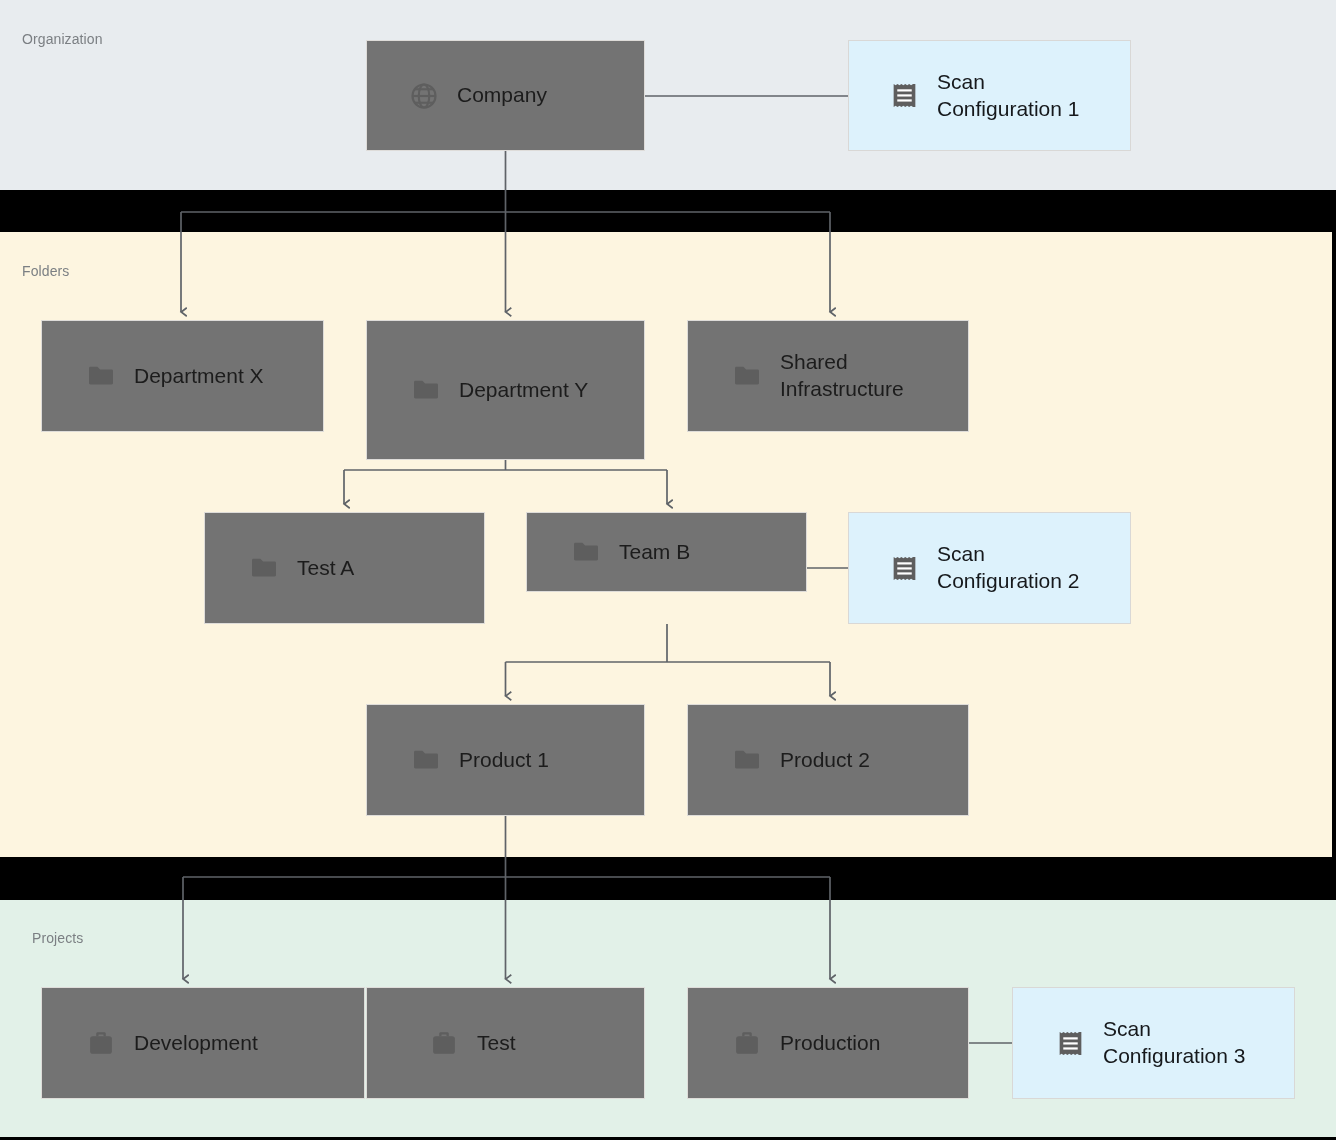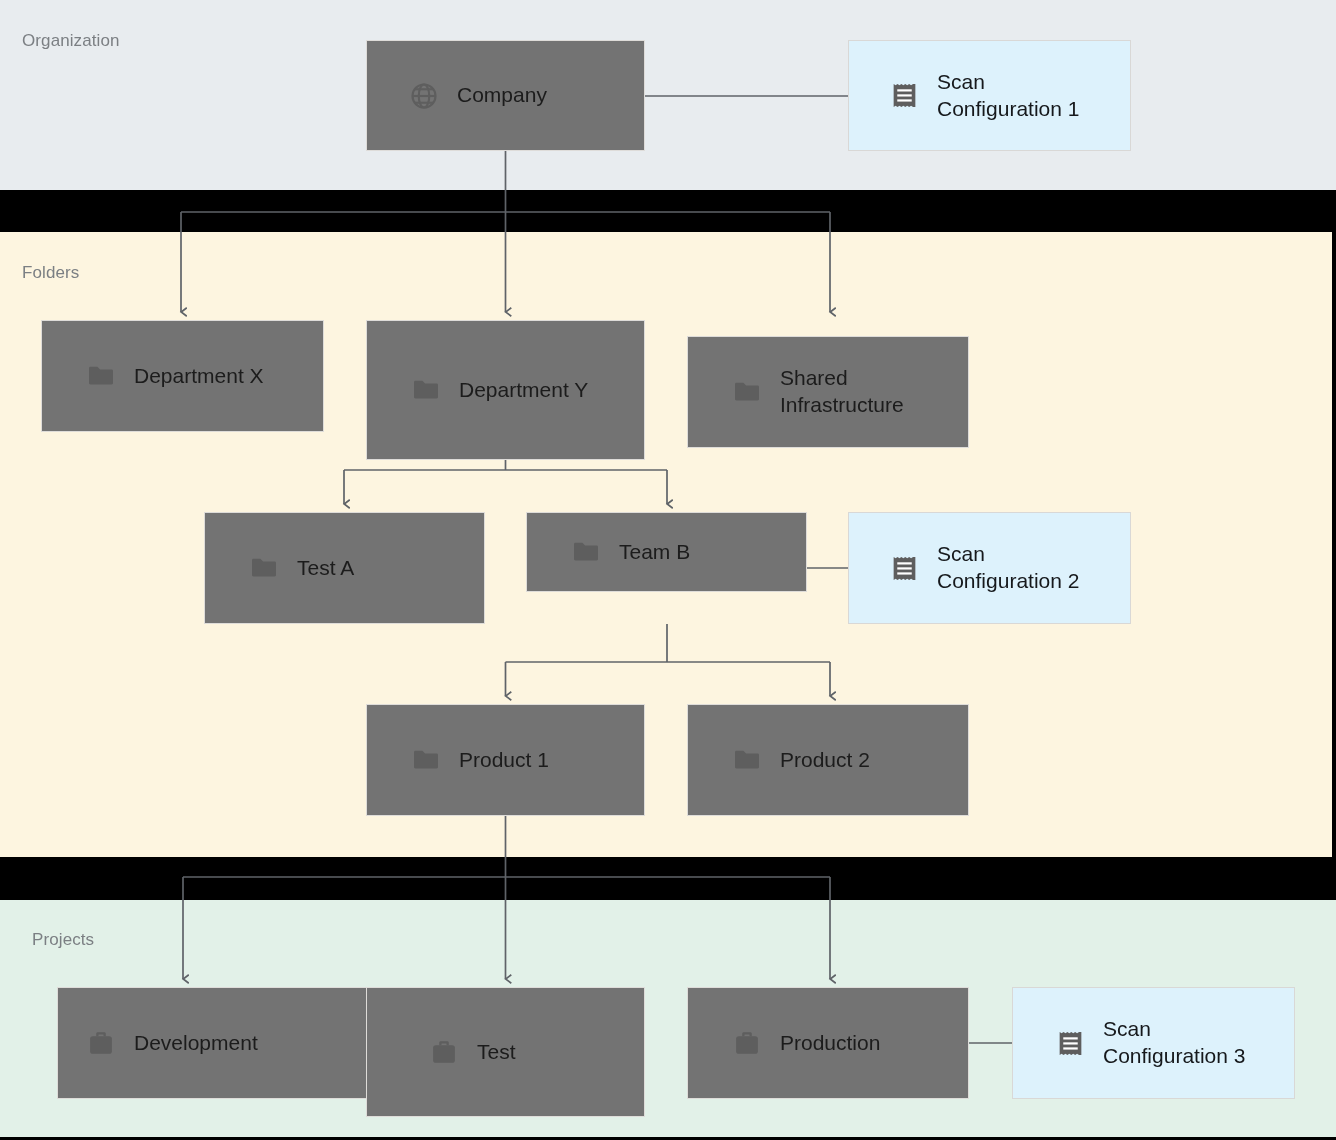--- a/index.html
+++ b/index.html
@@ -37,21 +37,21 @@
   }
   #band-projects {
     top: 900px;
     width: 1336px;
     height: 237px;
     background: #e2f1e8;
   }
 
   .band-label {
     position: absolute;
-    font-size: 17px;
+    font-size: 14px;
     color: #7b7f83;
     letter-spacing: 0.1px;
     white-space: nowrap;
   }
   #label-organization { left: 22px; top: 31px; }
   #label-folders      { left: 22px; top: 263px; }
   #label-projects     { left: 32px; top: 930px; }
 
   
   #connectors {
@@ -92,28 +92,28 @@
     line-height: 1.28;
     white-space: pre-line;
   }
   .node.scan .lbl { color: #16191c; }
 
   
   #node-company             { left: 366px;  top: 40px;   width: 279px; height: 111px; }
   #node-scan-1              { left: 848px;  top: 40px;   width: 283px; height: 111px; padding-left: 38px; }
   #node-department-x        { left: 41px;   top: 320px;  width: 283px; height: 112px; padding-left: 42px; }
   #node-department-y        { left: 366px;  top: 320px;  width: 279px; height: 140px; padding-left: 42px; }
-  #node-shared-infra        { left: 687px;  top: 336px;  width: 282px; height: 112px; padding-left: 42px; }
+  #node-shared-infra        { left: 687px;  top: 320px;  width: 282px; height: 112px; padding-left: 42px; }
   #node-team-a              { left: 204px;  top: 512px;  width: 281px; height: 112px; padding-left: 42px; }
   #node-team-b              { left: 526px;  top: 512px;  width: 281px; height: 80px; padding-left: 42px; }
   #node-scan-2              { left: 848px;  top: 512px;  width: 283px; height: 112px; padding-left: 38px; }
   #node-product-1           { left: 366px;  top: 704px;  width: 279px; height: 112px; padding-left: 42px; align-items: center; }
   #node-product-2           { left: 687px;  top: 704px;  width: 282px; height: 112px; padding-left: 42px; }
-  #node-development         { left: 41px;   top: 987px;  width: 324px; height: 112px; padding-left: 26px; margin-left: 16px; }
-  #node-test                { left: 366px;  top: 987px;  width: 279px; height: 130px; padding-left: 60px; }
+  #node-development         { left: 41px;   top: 987px;  width: 324px; height: 112px; padding-left: 42px; }
+  #node-test                { left: 366px;  top: 987px;  width: 279px; height: 112px; padding-left: 60px; }
   #node-production          { left: 687px;  top: 987px;  width: 282px; height: 112px; padding-left: 42px; }
   #node-scan-3              { left: 1012px; top: 987px;  width: 283px; height: 112px; padding-left: 40px; }
 </style>
 </head>
 <body>
 
 <div id="diagram">
 
   <div class="band" id="band-organization"></div>
   <div class="band" id="band-folders"></div>

